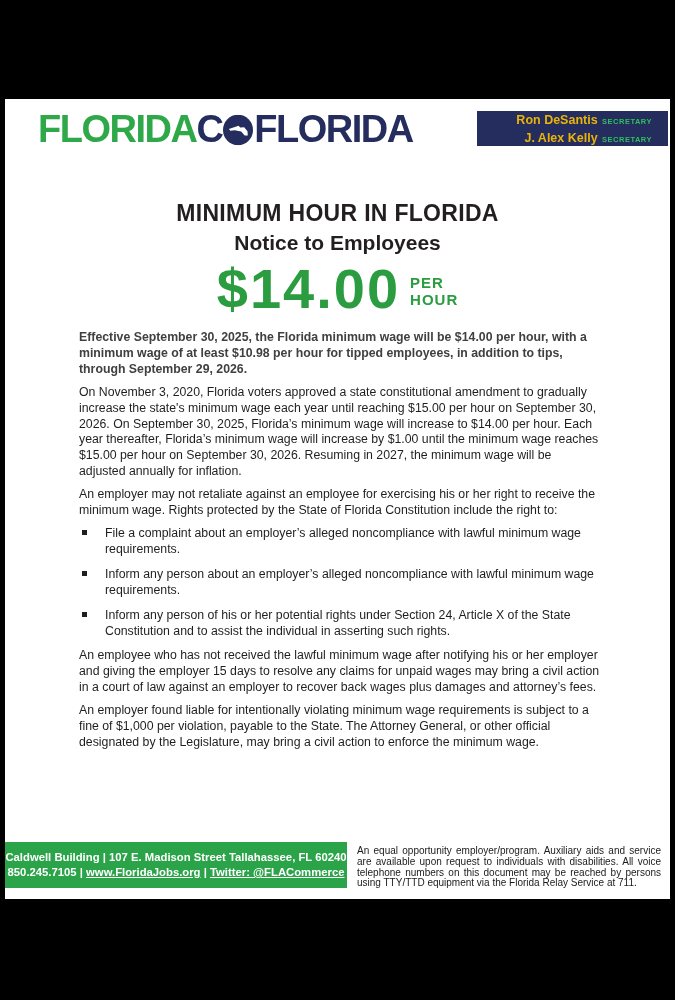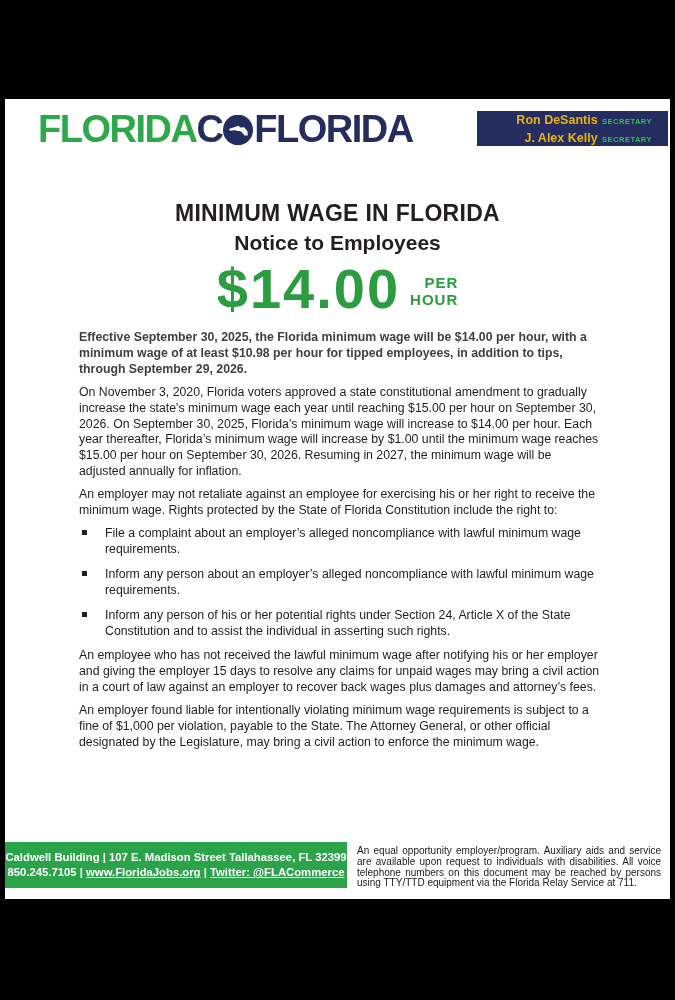--- a/index.html
+++ b/index.html
@@ -33,21 +33,21 @@
   .titleblock{position:absolute;left:0;top:101px;width:100%;text-align:center;color:#231f20;}
   .t1{font-size:23px;font-weight:bold;letter-spacing:.3px;margin:0;}
   .t2{font-size:21px;font-weight:bold;margin:4px 0 0 0;}
   .amount-row{
     margin-top:6px;display:flex;justify-content:center;align-items:center;
   }
   .amount{
     color:#2c9c40;font-size:56px;font-weight:bold;letter-spacing:2px;line-height:1;
   }
   .perhour{
-    margin-left:10px;text-align:right;color:#2c9c40;font-weight:bold;
+    margin-left:10px;text-align:left;color:#2c9c40;font-weight:bold;
     font-size:15px;line-height:17px;letter-spacing:1px;padding-top:4px;
   }
   
   .content{
     position:absolute;left:74px;top:231px;width:522px;
     color:#1f1f1f;font-size:12.3px;line-height:15.9px;
   }
   .content p{margin:0 0 7px 0;}
   .content p.bold{font-weight:bold;color:#404040;}
   .content ul{list-style:none;margin:3px 0 8px 0;padding:0;}
@@ -91,21 +91,21 @@
       <span class="off-name">Ron DeSantis</span>
       <span class="off-title">SECRETARY</span>
     </div>
     <div class="off-line">
       <span class="off-name">J. Alex Kelly</span>
       <span class="off-title">SECRETARY</span>
     </div>
   </div>
 
   <div class="titleblock">
-    <div class="t1">MINIMUM WAGE IN FLORIDA</div>
+    <div class="t1">MINIMUM HOUR IN FLORIDA</div>
     <div class="t2">Notice to Employees</div>
     <div class="amount-row">
       <span class="amount">$14.00</span>
       <span class="perhour">
         <span>PER</span><br>
         <span>HOUR</span>
       </span>
     </div>
   </div>
 
@@ -116,19 +116,19 @@
     <ul>
       <li><span class="sq"></span><span>File a complaint about an employer’s alleged noncompliance with lawful minimum wage requirements.</span></li>
       <li><span class="sq"></span><span>Inform any person about an employer’s alleged noncompliance with lawful minimum wage requirements.</span></li>
       <li><span class="sq"></span><span>Inform any person of his or her potential rights under Section 24, Article X of the State Constitution and to assist the individual in asserting such rights.</span></li>
     </ul>
     <p>An employee who has not received the lawful minimum wage after notifying his or her employer and giving the employer 15 days to resolve any claims for unpaid wages may bring a civil action in a court of law against an employer to recover back wages plus damages and attorney’s fees.</p>
     <p>An employer found liable for intentionally violating minimum wage requirements is subject to a fine of $1,000 per violation, payable to the State. The Attorney General, or other official designated by the Legislature, may bring a civil action to enforce the minimum wage.</p>
   </main>
 
   <div class="addr-bar">
-    <div>Caldwell Building | 107 E. Madison Street Tallahassee, FL 32399</div>
+    <div>Caldwell Building | 107 E. Madison Street Tallahassee, FL 60240</div>
     <div><span>850.245.7105 | </span><a href="#">www.FloridaJobs.org</a><span> | </span><a href="#">Twitter: @FLACommerce</a></div>
   </div>
 
   <div class="disclaimer">An equal opportunity employer/program. Auxiliary aids and service are available upon request to individuals with disabilities. All voice telephone numbers on this document may be reached by persons using TTY/TTD equipment via the Florida Relay Service at 711.</div>
 
 </div>
 
 </body></html>

